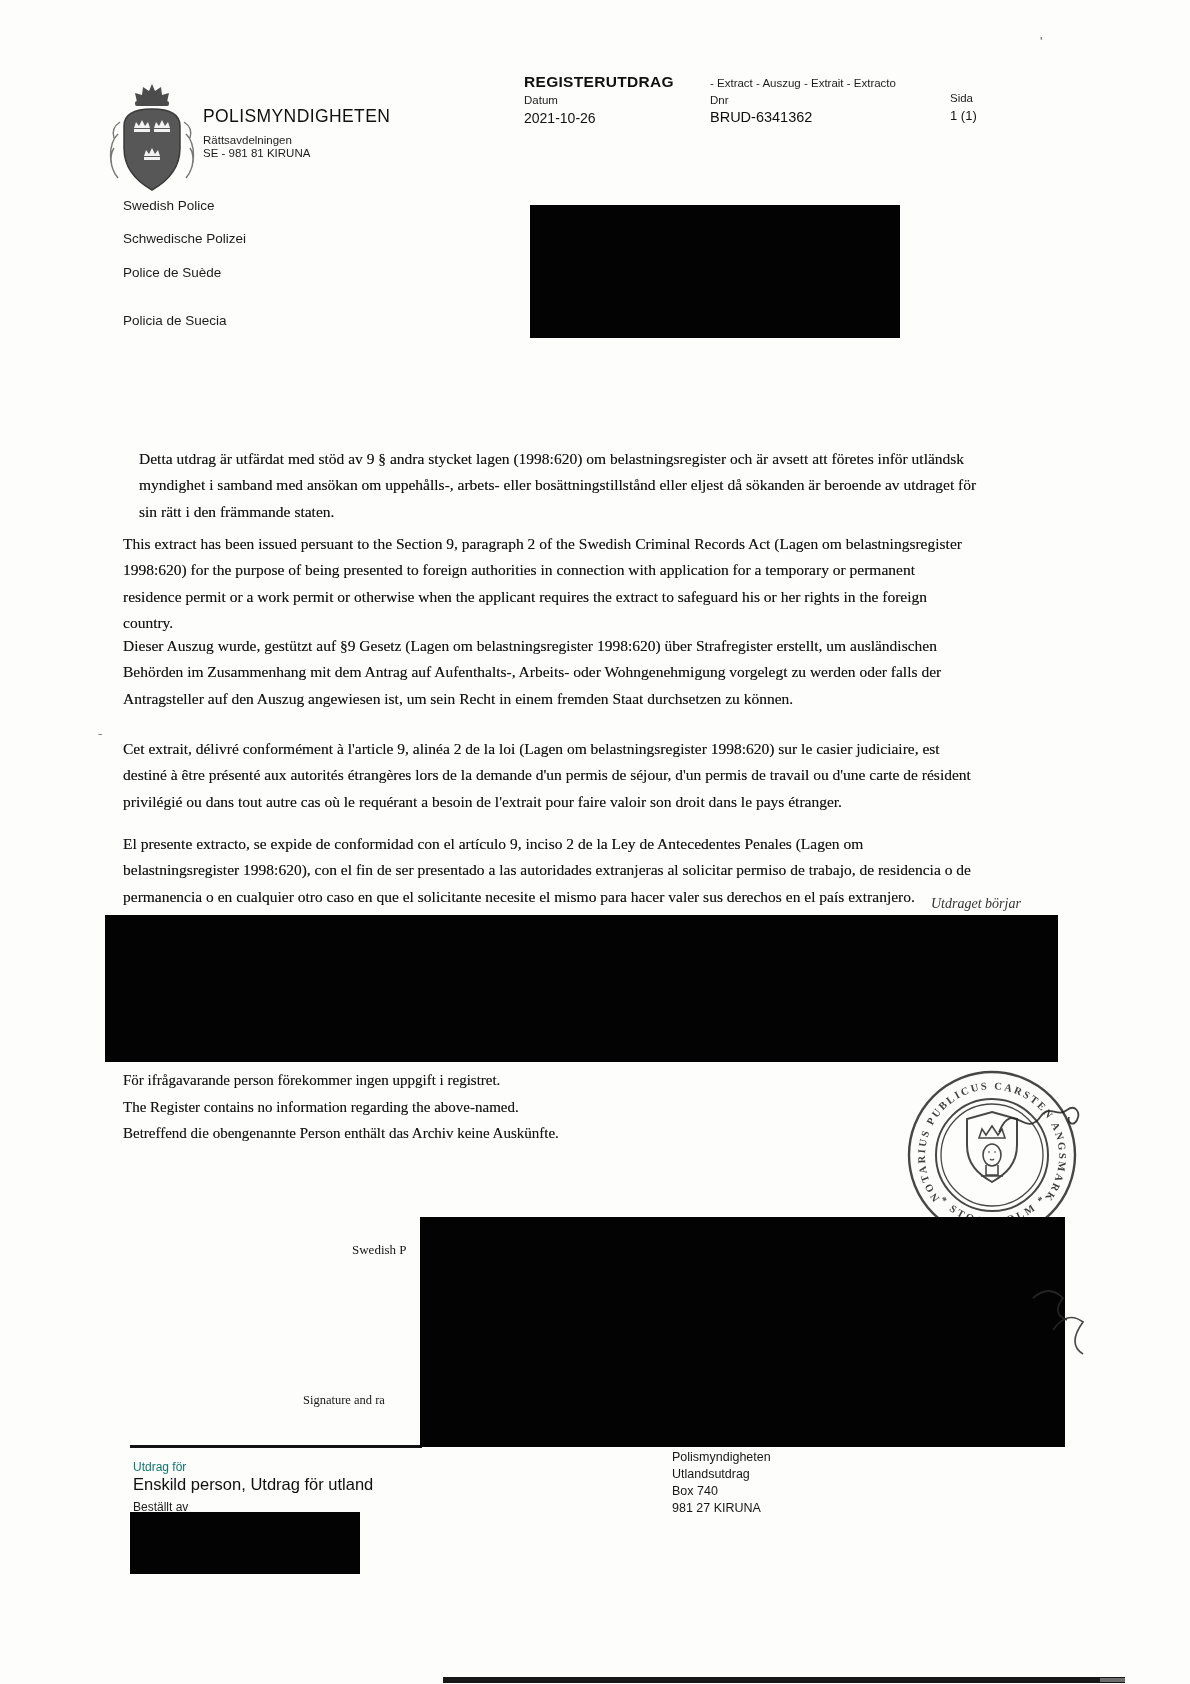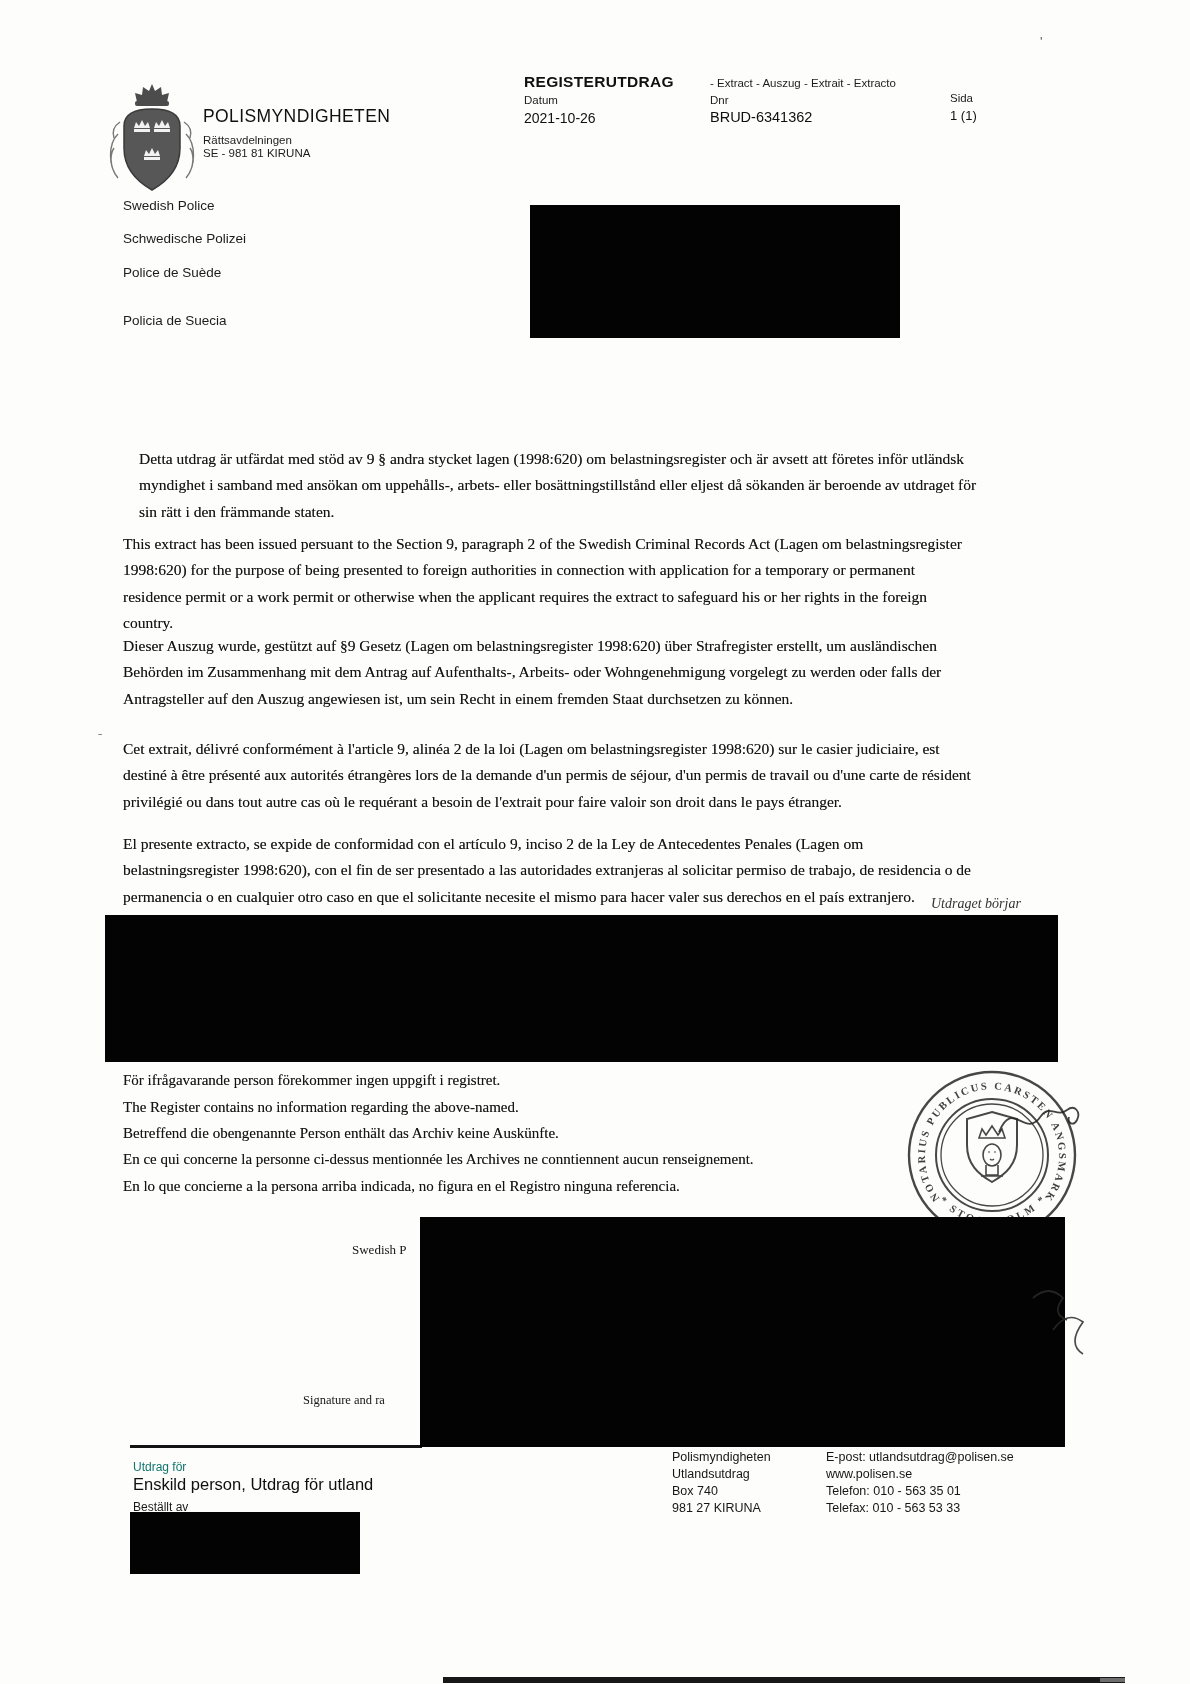--- a/index.html
+++ b/index.html
@@ -72,22 +72,20 @@
 
   <div class="abs serif" style="left:98px;top:726px;font-size:13px;color:#777;">-</div>
 
   <div class="abs cutnote" style="left:905px;top:896px;z-index:2;">Utdraget börjar</div>
 
   <div class="redact" style="left:105px;top:915px;width:953px;height:147px;"></div>
 
   <div class="abs resline" style="left:123px;top:1072px;">För ifrågavarande person förekommer ingen uppgift i registret.</div>
   <div class="abs resline" style="left:123px;top:1099px;">The Register contains no information regarding the above-named.</div>
   <div class="abs resline" style="left:123px;top:1125px;">Betreffend die obengenannte Person enthält das Archiv keine Auskünfte.</div>
-  <div class="abs resline" style="left:123px;top:1151px;">En ce qui concerne la personne ci-dessus mentionnée les Archives ne conntiennent aucun renseignement.</div>
-  <div class="abs resline" style="left:123px;top:1178px;">En lo que concierne a la persona arriba indicada, no figura en el Registro ninguna referencia.</div>
 
   <svg class="abs" style="left:897px;top:1063px;z-index:2;" width="190" height="190" viewBox="0 0 190 190">
     <g stroke="#2e2e2e" fill="none" opacity="0.88">
       <circle cx="95" cy="92" r="83" stroke-width="2.4"></circle>
       <circle cx="95" cy="92" r="56" stroke-width="2"></circle>
       <circle cx="95" cy="92" r="51" stroke-width="1.3"></circle>
       <path d="M95,49 l25,7 v26 c0,19 -11,29 -25,37 c-14,-8 -25,-18 -25,-37 v-26 z" stroke-width="2"></path>
       <path d="M82,75 l3,-9 4,6 6,-9 6,9 4,-6 3,9 z" stroke-width="1.6"></path>
       <ellipse cx="95" cy="92" rx="9" ry="11" stroke-width="1.6"></ellipse>
       <path d="M89,102 v10 h12 v-10 M84,113 h22" stroke-width="1.6"></path>
@@ -127,23 +125,17 @@
 
   <div class="redact" style="left:130px;top:1512px;width:230px;height:62px;"></div>
 
   <div class="abs sans footline" style="left:672px;top:1449px;">
     <div>Polismyndigheten</div>
     <div>Utlandsutdrag</div>
     <div>Box 740</div>
     <div>981 27 KIRUNA</div>
   </div>
 
-  <div class="abs sans footline" style="left:826px;top:1449px;">
-    <div>E-post: utlandsutdrag@polisen.se</div>
-    <div>www.polisen.se</div>
-    <div>Telefon: 010 - 563 35 01</div>
-    <div>Telefax: 010 - 563 53 33</div>
-  </div>
 
   <div class="abs" style="left:443px;top:1677px;width:682px;height:6px;background:#181818;"></div>
   <div class="abs" style="left:1100px;top:1678px;width:25px;height:4px;background:#6e6e6e;"></div>
 
 </div>
 
 </body></html>

